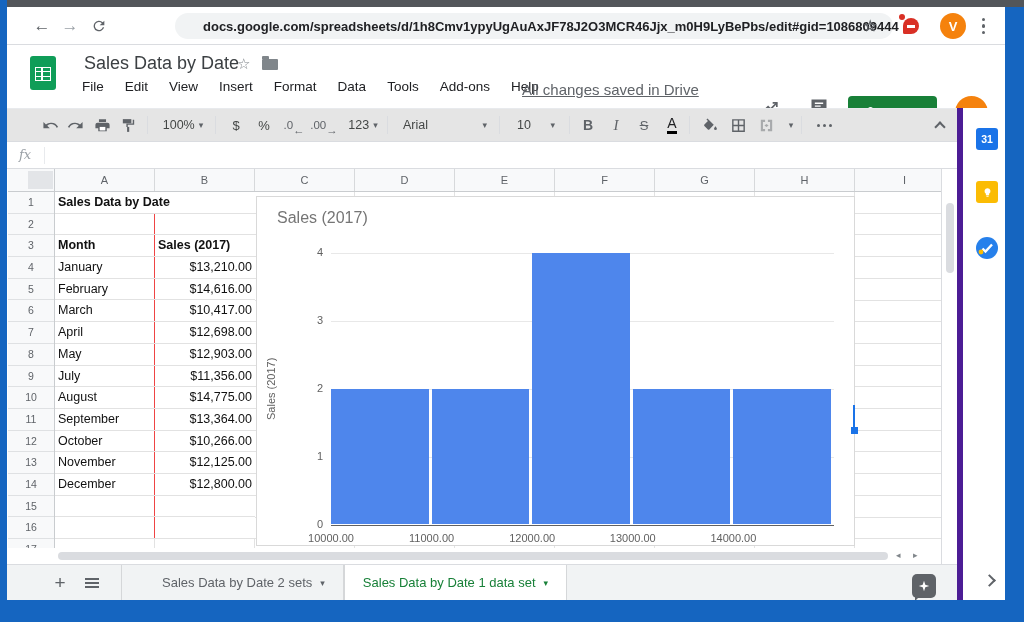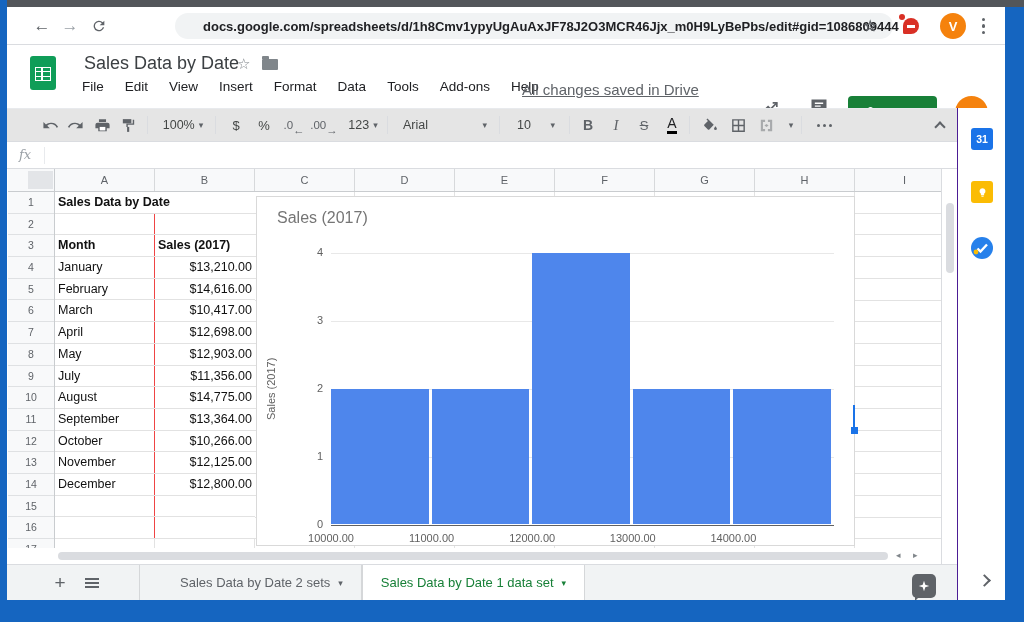--- a/index.html
+++ b/index.html
@@ -105,28 +105,28 @@
   #hthumb { left:50px; top:4px; width:830px; height:8px; background:#dadce0; border-radius:4px; }
   .harrow { top:2px; font-size:9px; color:#80868b; }
 
   
   #sheetbar { left:0; top:557px; width:950px; height:36px; background:#f1f3f4; border-top:1px solid #dadce0; display:flex; align-items:stretch; }
   #add-sheet { width:30px; margin-left:38px; font-size:19px; color:#5f6368; display:flex; align-items:center; justify-content:center; }
   #all-sheets { width:34px; display:flex; align-items:center; justify-content:center; }
   .hamb { width:14px; height:10px; border-top:2px solid #5f6368; border-bottom:2px solid #5f6368; position:relative; }
   .hamb::after { content:""; position:absolute; left:0; top:2px; width:14px; height:2px; background:#5f6368; }
   .sheet-tab { display:flex; align-items:center; gap:8px; padding:0 18px; font-size:13px; border-right:1px solid #d5d7d9; border-left:1px solid #d5d7d9; }
-  #tab-inactive { color:#5f6368; margin-left:30px;padding-left:40px; }
+  #tab-inactive { color:#5f6368; margin-left:12px;padding-left:40px; }
   #tab-active { background:#fff; color:#188038; font-weight:normal; }
   .tab-caret { font-size:9px; }
   #explore-btn { position:absolute; left:905px; top:567px; width:24px; height:24px; background:#5f6368; border-radius:5px; display:flex; align-items:center; justify-content:center; }
   #explore-btn::after { content:""; position:absolute; left:3px; bottom:-3px; width:0; height:0; border-left:5px solid #5f6368; border-bottom:5px solid transparent; }
 
   
-  #sidebar { left:950px; top:101px; width:64px; height:492px; background:#fff; border-left:1px solid #4c1d95; }
+  #sidebar { left:950px; top:101px; width:64px; height:492px; background:#fff; border-left:6px solid #4c1d95; }
   #cal-icon { left:13px; top:20px; width:22px; height:22px; background:#1a73e8; border-radius:3px; color:#fff; font-size:10.5px; font-weight:bold; display:flex; align-items:center; justify-content:center; }
   #keep-icon { left:13px; top:73px; width:22px; height:22px; background:#fbbc04; border-radius:3px; display:flex; align-items:center; justify-content:center; }
   #tasks-icon { left:12px; top:128px; width:24px; height:24px; }
   #panel-chevron { left:22px; top:468px; width:9px; height:9px; border-right:2px solid #5f6368; border-top:2px solid #5f6368; transform:rotate(45deg); }
 </style>
 </head>
 <body>
 
 <div id="top-strip" class="abs"></div>
 

